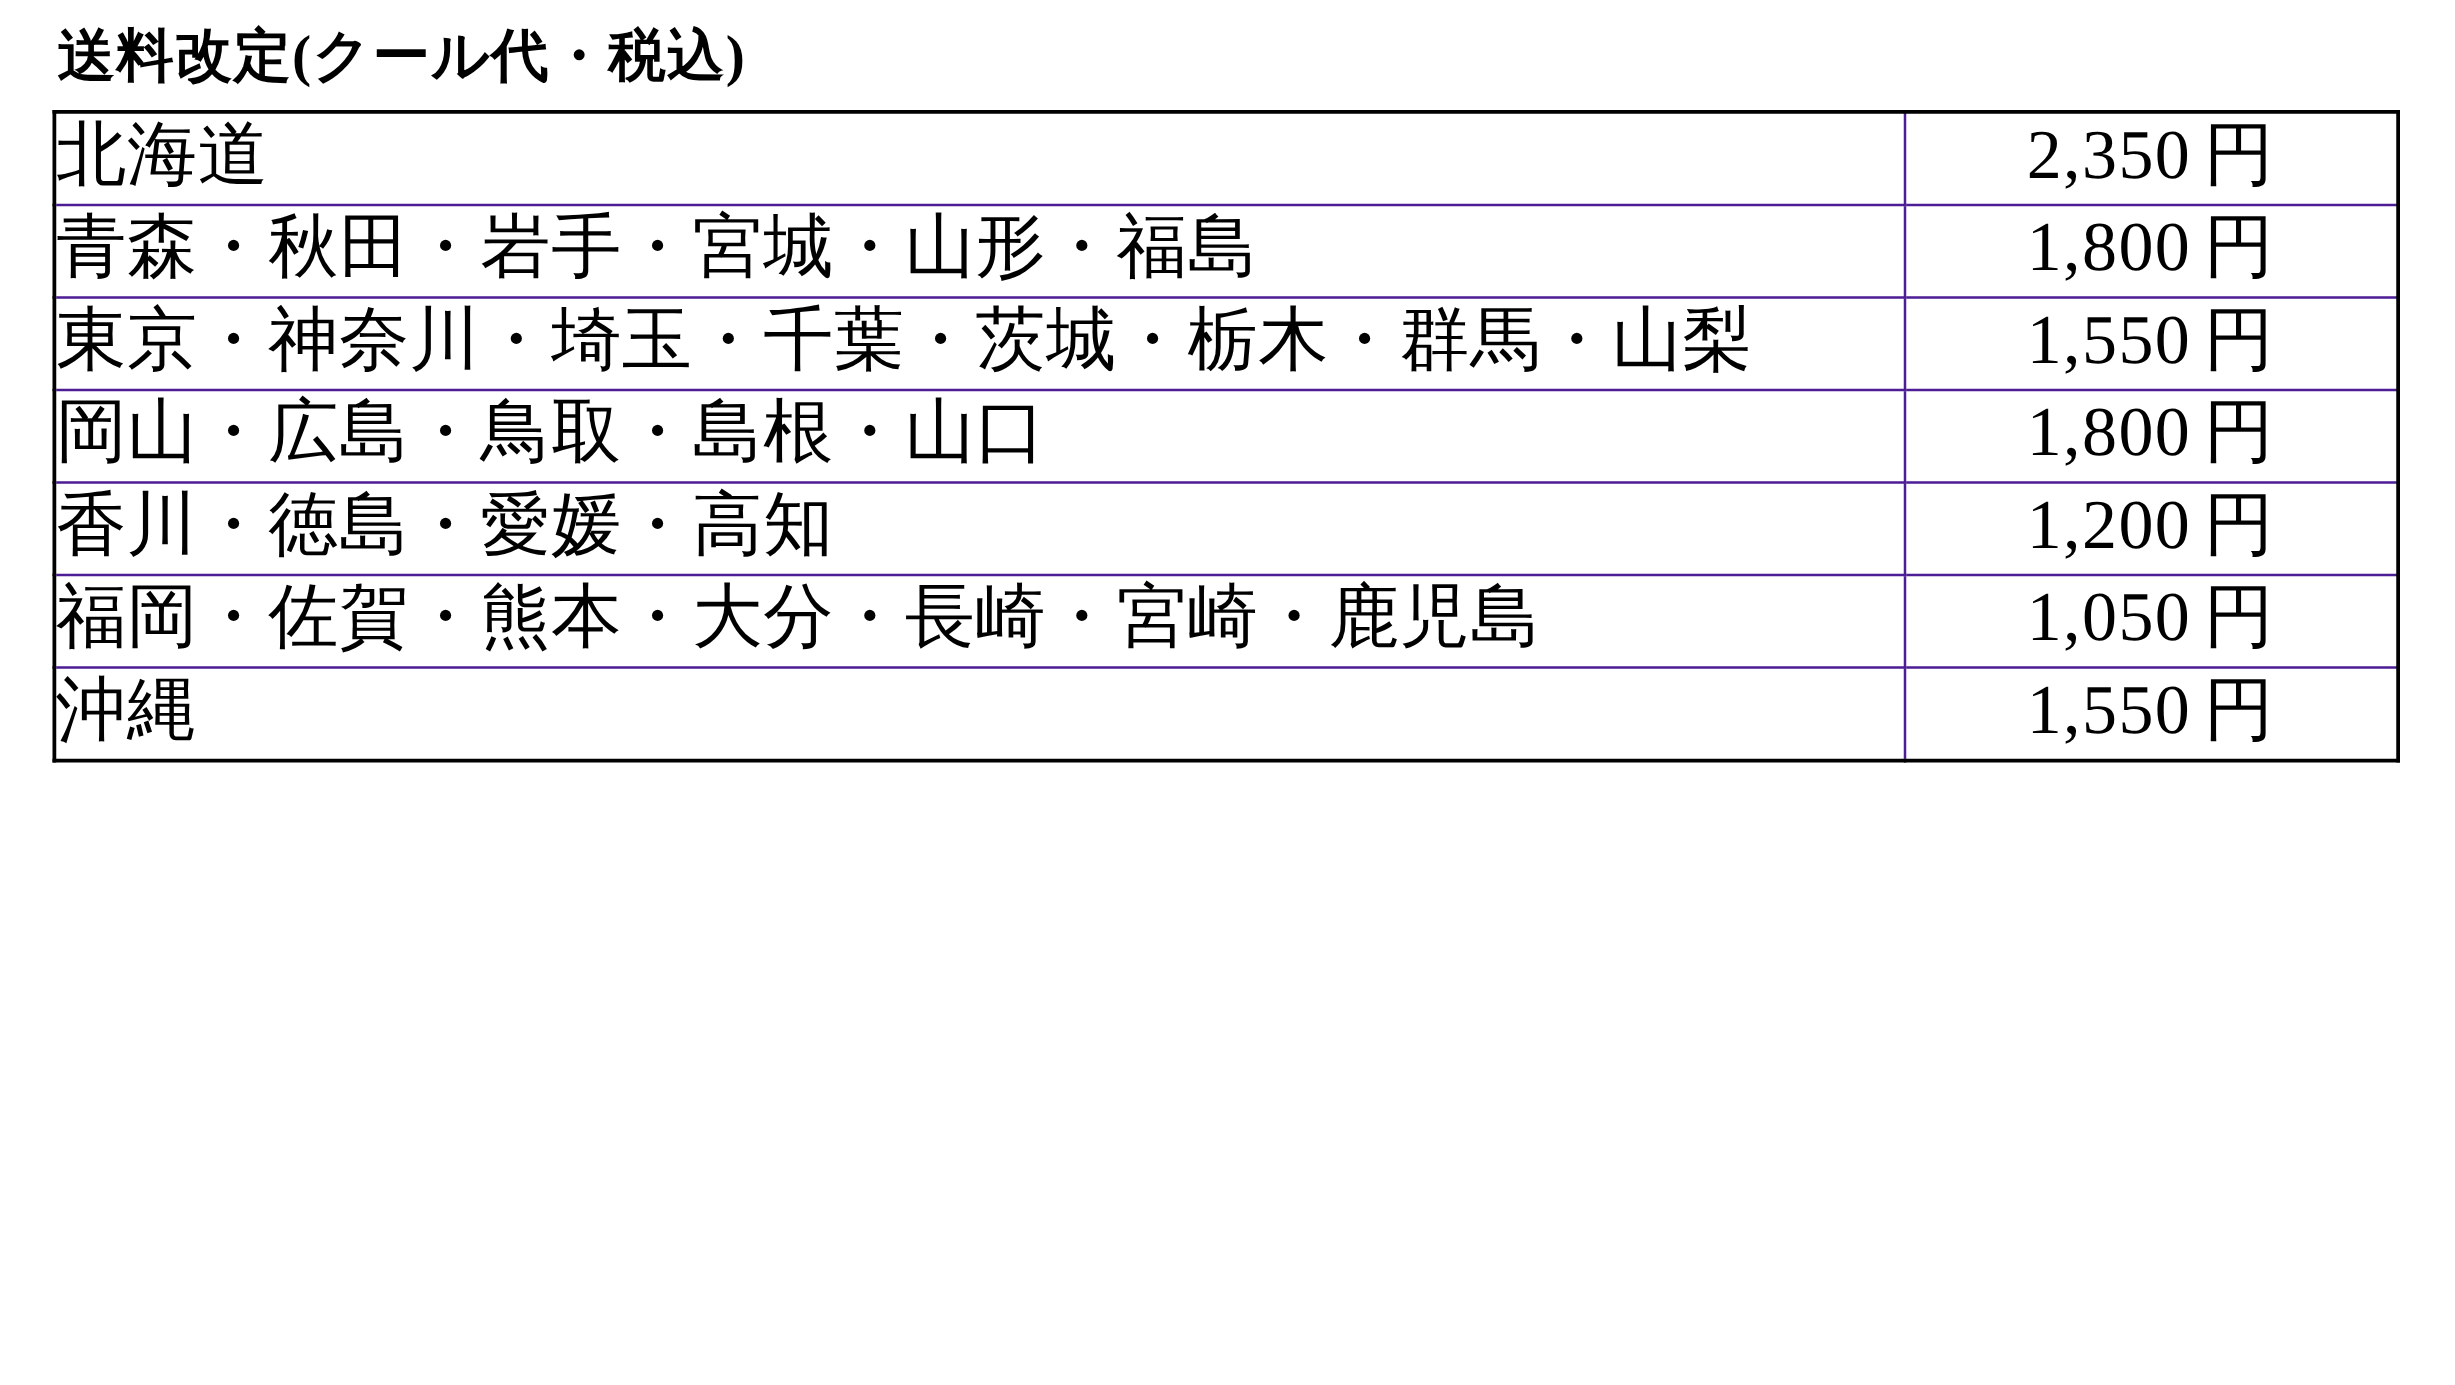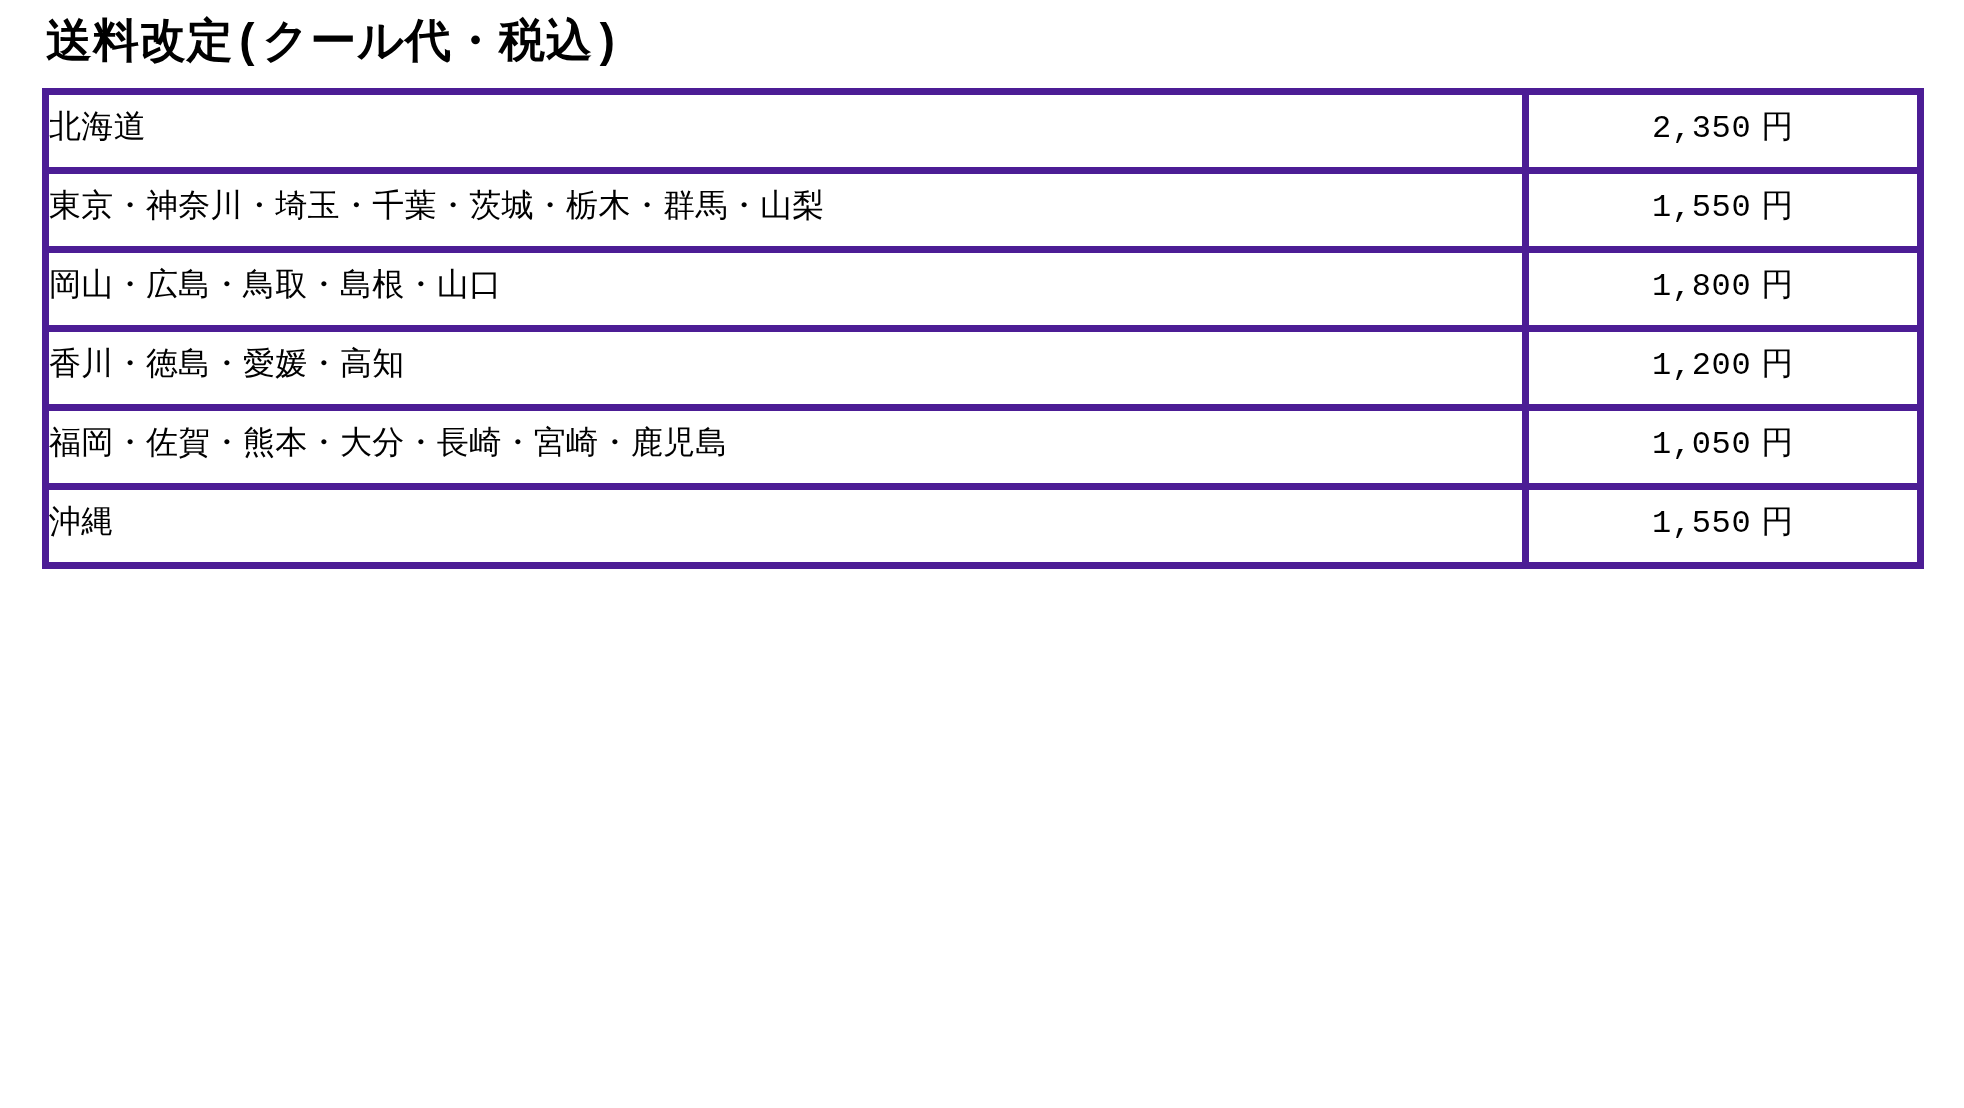--- a/index.html
+++ b/index.html
@@ -13,45 +13,44 @@
     font-family: "Liberation Serif", "DejaVu Serif", serif;
     color: #000000;
     overflow: hidden;
   }
   .page {
     position: relative;
     width: 1661px;
     height: 1108px;
     box-sizing: border-box;
     padding: 16px 40px 16px 40px;
-    font-family: Liberation Mono, monospace;
   }
   .doc-title {
     font-size: 46px;
     line-height: 1.25;
     letter-spacing: 0.02em;
     margin: 0 0 14px 6px;
     white-space: nowrap;
   }
   table.fee-table {
     border-collapse: collapse;
     table-layout: fixed;
     width: 1875px;
     margin-left: 2px;
     border: 3px solid #000000;
   }
   table.fee-table col.region-col { width: 1480px; }
   table.fee-table col.fee-col { width: 395px; }
 
   table.fee-table td {
-    border: 7px solid #4c1d95;
+    border: 2px solid #4c1d95;
     height: 64px;
     padding: 2px 0 6px 0;
     vertical-align: middle;
-    font-size: 32px;
+    font-size: 56px;
     line-height: 1.05;
     white-space: nowrap;
   }
   td.region {
     padding-left: 18px;
     letter-spacing: 0.01em;
   }
   td.fee {
     text-align: center;
     letter-spacing: 0.02em;
@@ -69,20 +68,24 @@
     <colgroup>
       <col class="region-col">
       <col class="fee-col">
     </colgroup>
     <tbody>
       <tr>
         <td class="region">北海道</td>
         <td class="fee"><span class="fee-amount">2,350</span><span class="fee-unit">円</span></td>
       </tr>
       <tr>
+        <td class="region">青森・秋田・岩手・宮城・山形・福島</td>
+        <td class="fee"><span class="fee-amount">1,800</span><span class="fee-unit">円</span></td>
+      </tr>
+      <tr>
         <td class="region">東京・神奈川・埼玉・千葉・茨城・栃木・群馬・山梨</td>
         <td class="fee"><span class="fee-amount">1,550</span><span class="fee-unit">円</span></td>
       </tr>
       <tr>
         <td class="region">岡山・広島・鳥取・島根・山口</td>
         <td class="fee"><span class="fee-amount">1,800</span><span class="fee-unit">円</span></td>
       </tr>
       <tr>
         <td class="region">香川・徳島・愛媛・高知</td>
         <td class="fee"><span class="fee-amount">1,200</span><span class="fee-unit">円</span></td>

